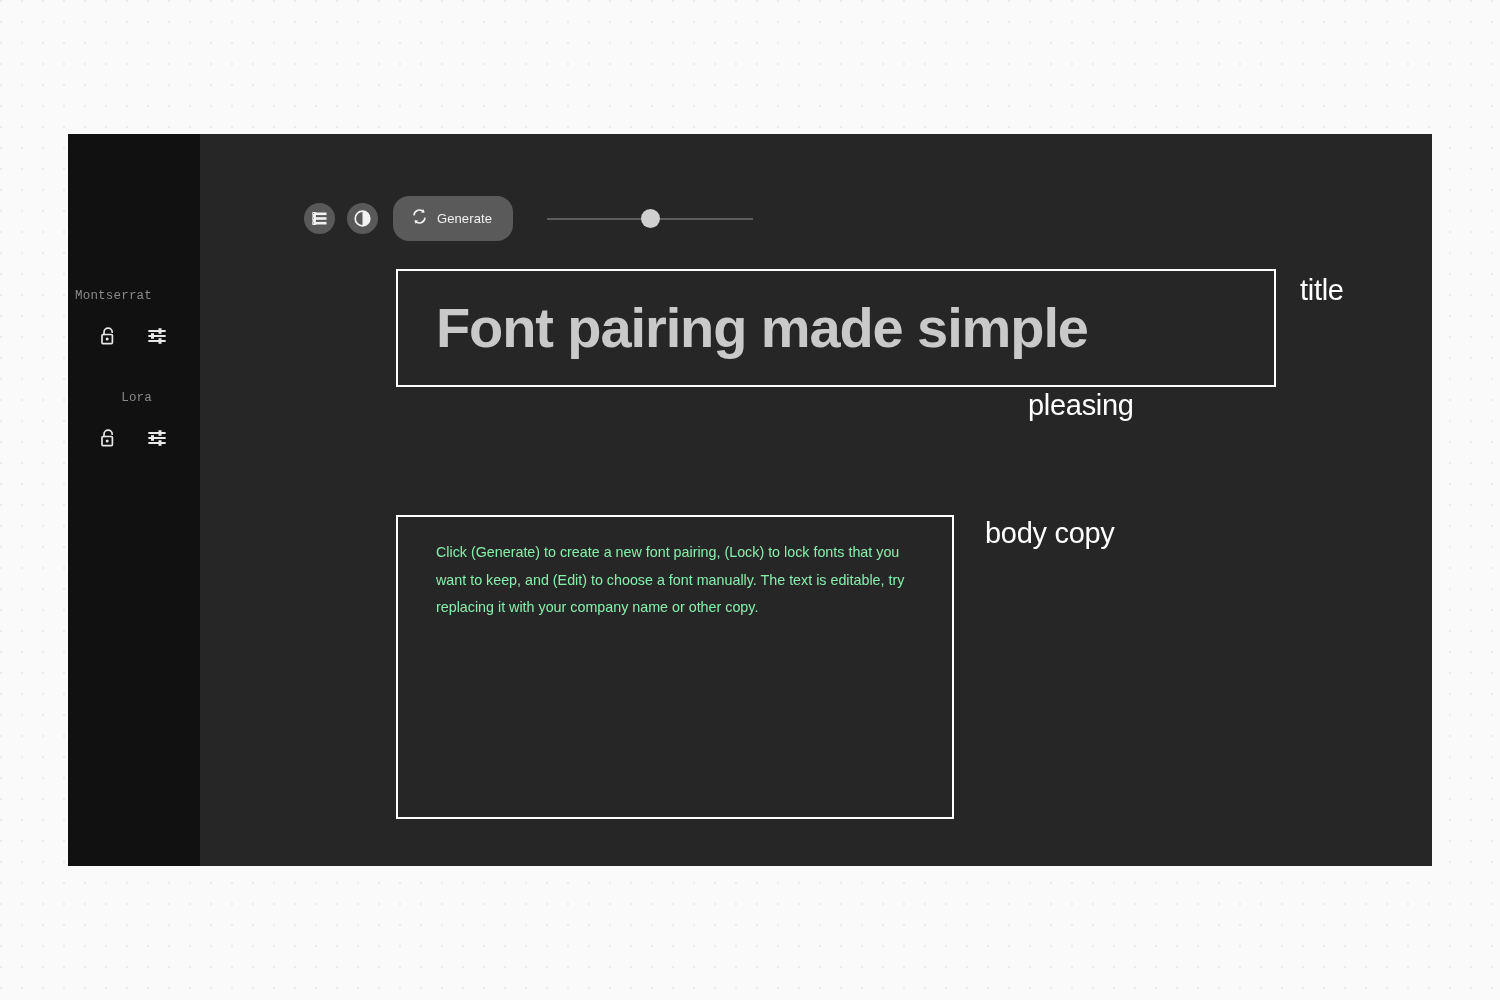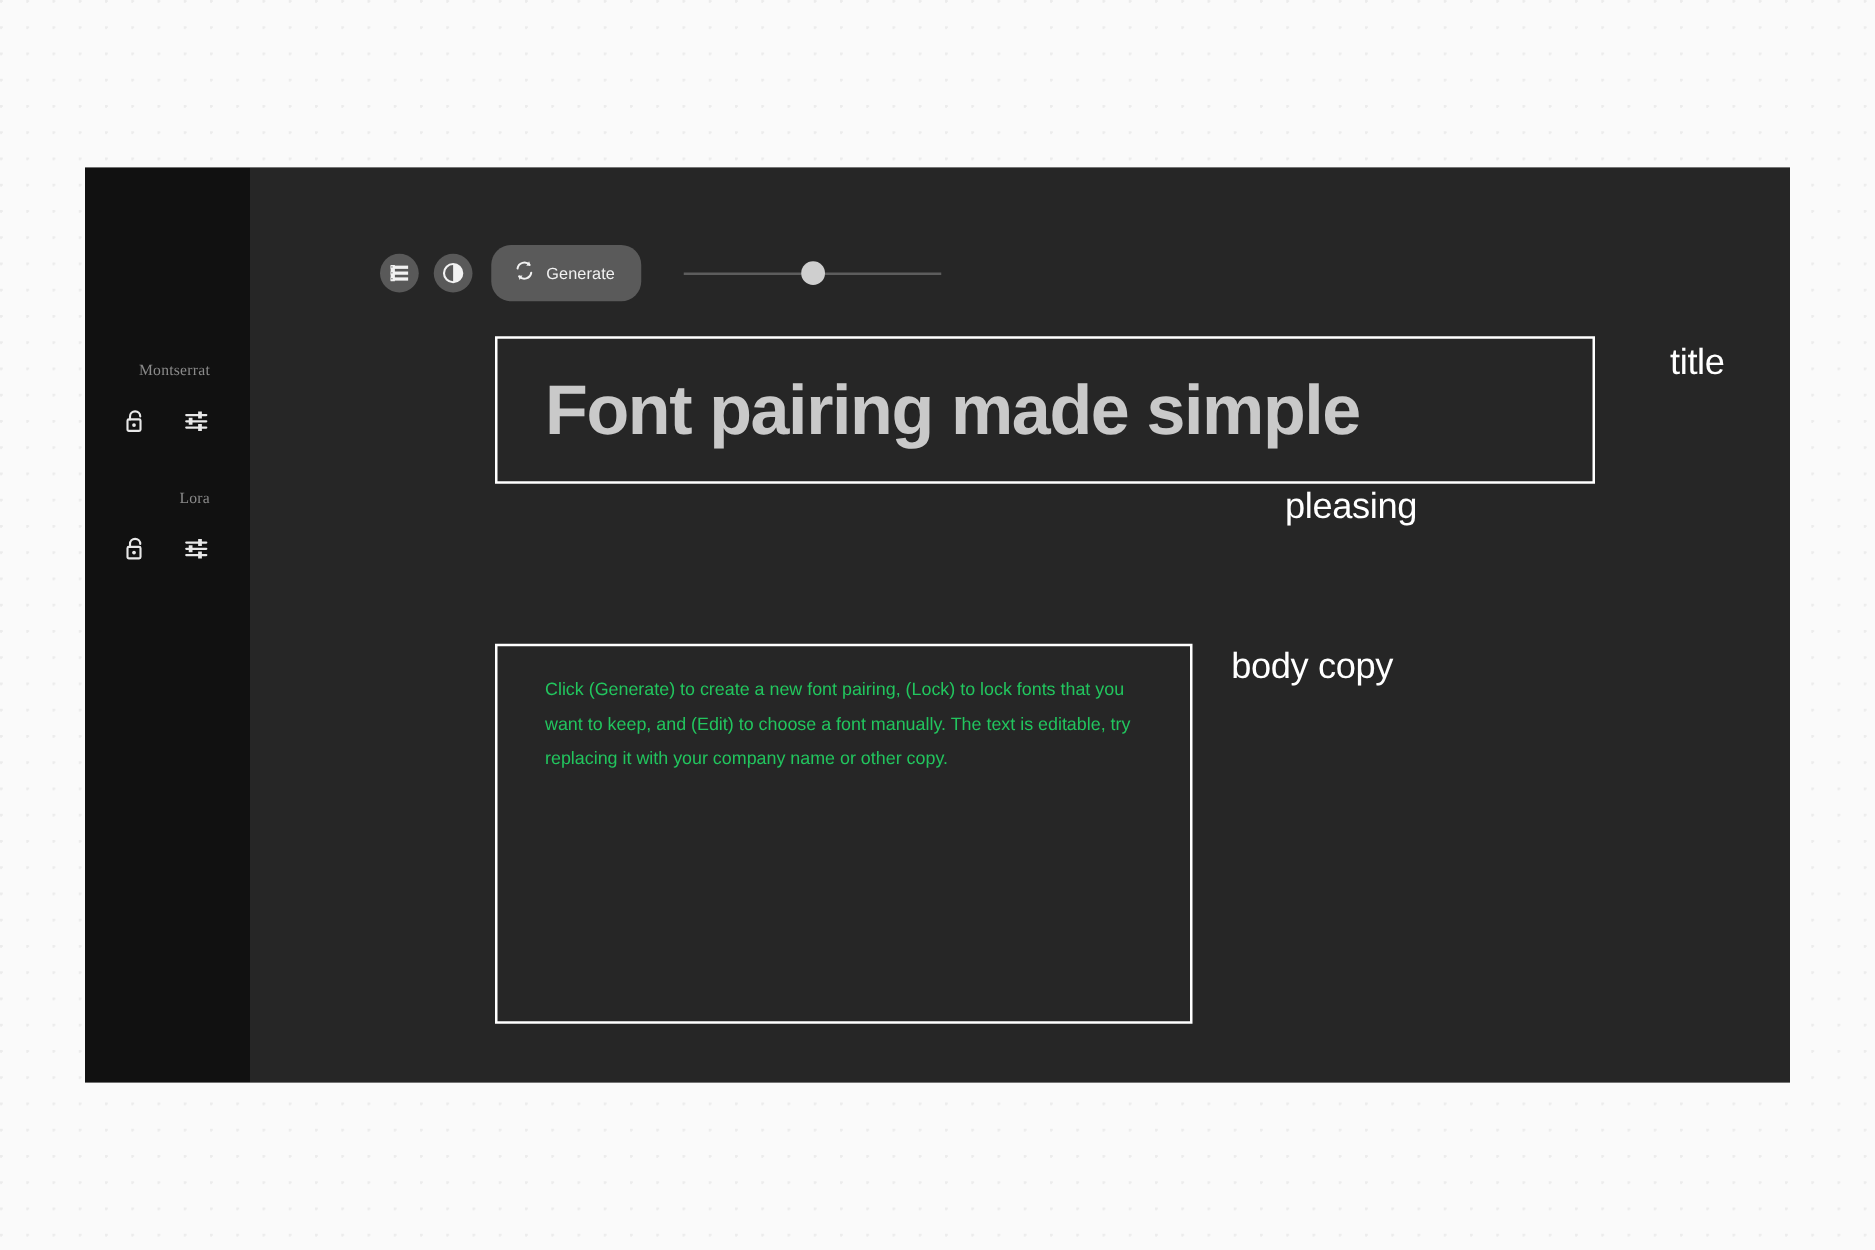--- a/index.html
+++ b/index.html
@@ -40,25 +40,25 @@
     position: absolute;
     left: 0;
     width: 132px;
   }
   .font-slot.slot-0 { top: 155px; }
   .font-slot.slot-1 { top: 257px; }
   .font-slot.slot-2 { top: 391px; }
 
   .font-name {
     text-align: right;
-    padding-right: 32px;
+    padding-right: 48px;
     color: #8a8a8a;
     font-size: 12.5px;
     letter-spacing: 0.2px;
-    font-family: Liberation Serif, serif;
+    font-family: Liberation Mono, monospace;
     white-space: nowrap;
   }
   .font-controls {
     margin-top: 20px;
     display: flex;
     justify-content: flex-start;
     gap: 22px;
     padding-left: 28px;
   }
   .icon-btn {
@@ -193,37 +193,37 @@
   #body-box {
     left: 196px;
     top: 381px;
     width: 558px;
     height: 304px;
     padding: 22px 30px 0 38px;
     box-sizing: border-box;
   }
   #body-box p {
     margin: 0;
-    color: #22c55e;
+    color: #86efac;
     font-family: "Liberation Sans", sans-serif;
     font-size: 14.3px;
     line-height: 27.5px;
   }
   #body-box p + p { margin-top: 27px; }
 
   
   .annotation {
     position: absolute;
     color: #ffffff;
     font-family: "Liberation Sans", sans-serif;
     font-size: 29px;
     letter-spacing: -0.3px;
     white-space: nowrap;
   }
-  #annotation-title    { left: 1100px; top: 140px; margin-left: 36px; }
+  #annotation-title    { left: 1100px; top: 140px; }
   #annotation-subtitle { left: 828px;  top: 255px; }
   #annotation-body     { left: 785px;  top: 383px; }
 </style>
 </head>
 <body>
 
 <div id="app-window">
 
   <div id="sidebar">
 

